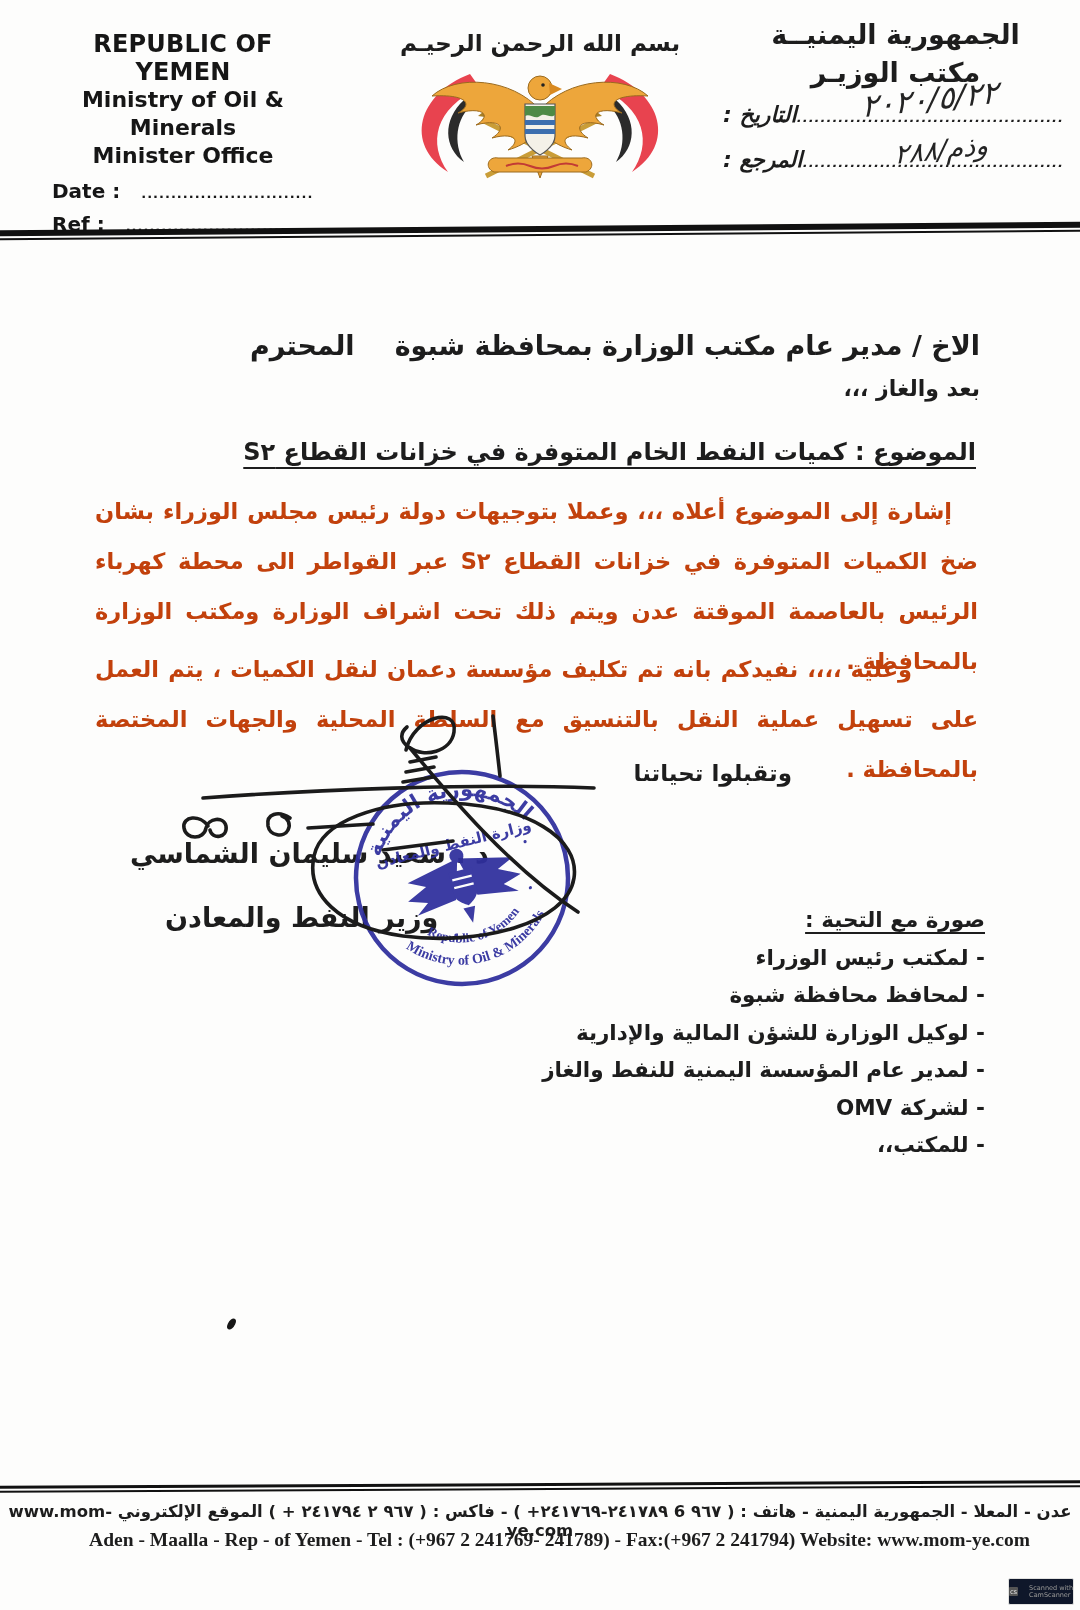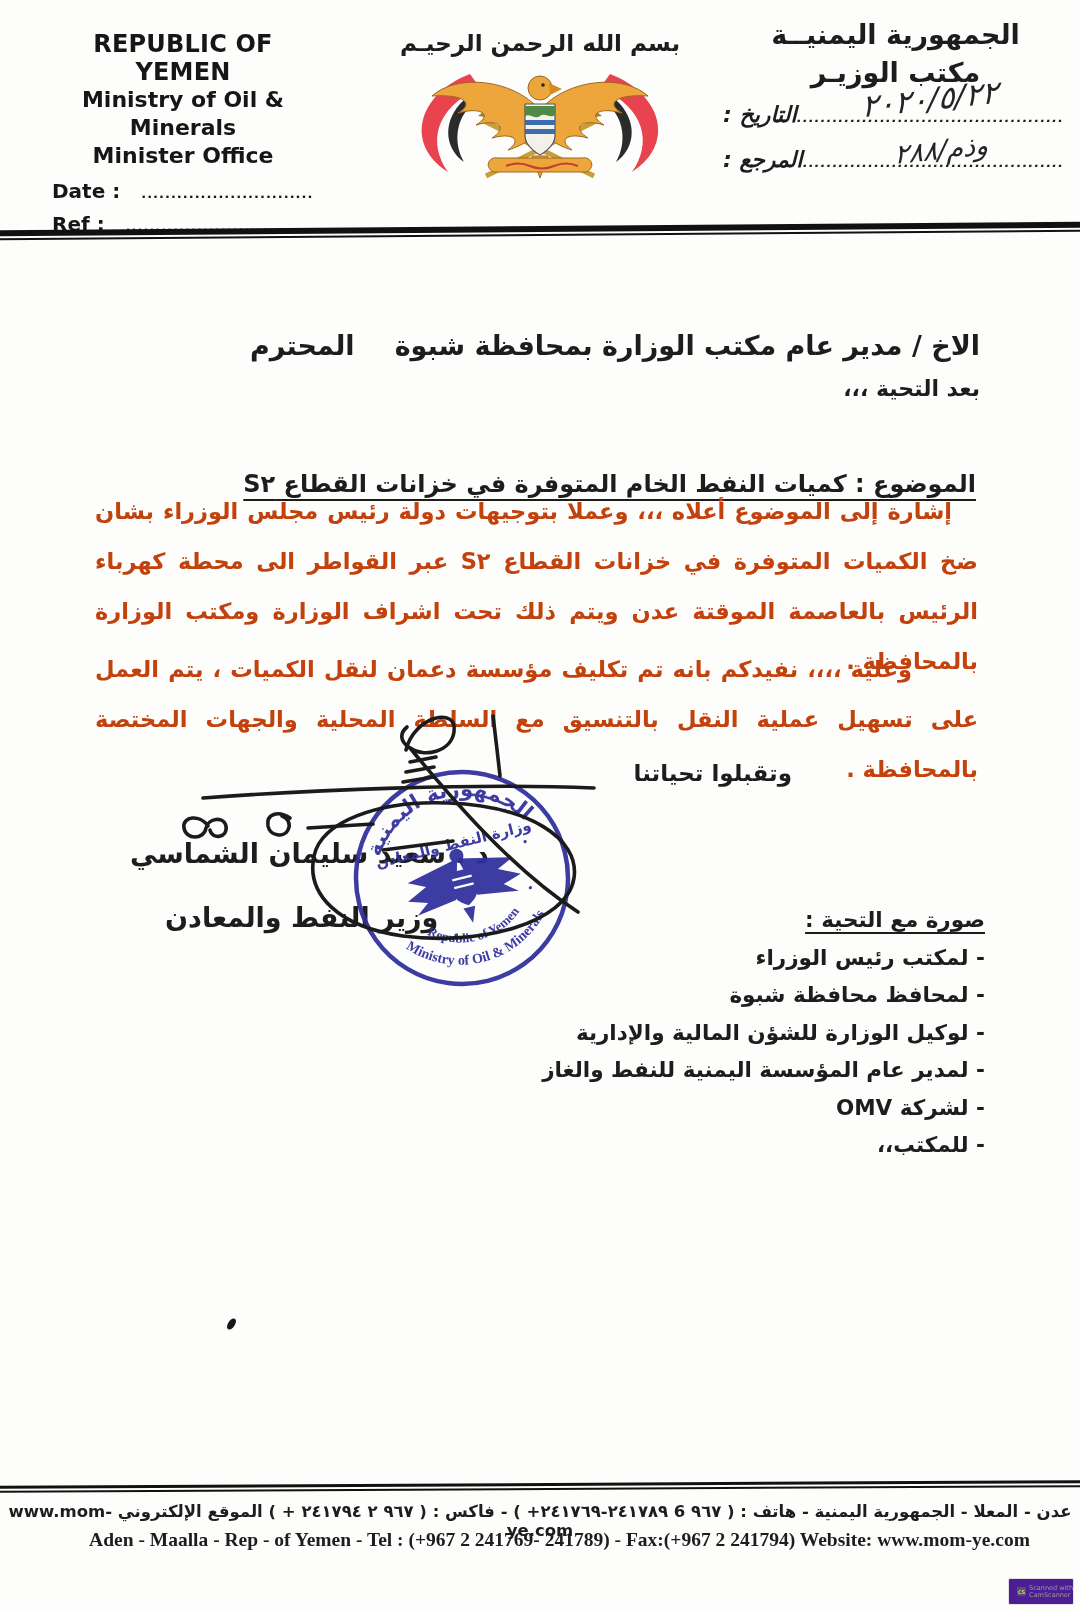--- a/index.html
+++ b/index.html
@@ -27,41 +27,41 @@
   
   .rule{left:-6px;width:1096px;}
   .rule .r1{height:6px;background:#111;}
   .rule .r2{height:2px;background:#111;margin-top:2px;}
   .rule-top{top:226px;transform:rotate(-0.45deg);}
   .rule-bot{top:1483px;transform:rotate(-0.3deg);}
   .rule-bot .r1{height:3px;}
   
   .addr-row{top:330px;left:250px;right:100px;display:flex;justify-content:space-between;direction:rtl;font-size:27px;font-weight:bold;}
   .salutation{top:376px;right:100px;font-size:22px;font-weight:bold;}
-  .subject{top:438px;right:104px;font-size:24px;font-weight:bold;text-decoration:underline;text-underline-offset:7px;text-decoration-thickness:2px;margin-top:32px;}
+  .subject{top:438px;right:104px;font-size:24px;font-weight:bold;text-decoration:underline;text-underline-offset:7px;text-decoration-thickness:2px;}
   .para{right:102px;left:95px;direction:rtl;text-align:justify;text-align-last:right;
         font-size:22.5px;line-height:50px;font-weight:bold;color:#c2410c;}
   .para1{top:486px;text-indent:26px;}
   .para2{top:644px;text-indent:66px;}
   .closing{top:760px;right:288px;font-size:23px;font-weight:bold;z-index:1;}
   .signer-name{top:838px;left:130px;font-size:27px;font-weight:bold;z-index:1;}
   .signer-title{top:902px;left:165px;font-size:27px;font-weight:bold;z-index:1;}
   .signature{left:148px;top:698px;z-index:6;}
   .stamp{left:346px;top:762px;transform:rotate(-14deg);z-index:5;opacity:.94;}
   
   .cc{top:901px;right:95px;direction:rtl;text-align:right;font-size:21.5px;font-weight:bold;line-height:37.5px;}
   .cc .head{text-decoration:underline;text-underline-offset:5px;}
   .stray{left:228px;top:1318px;width:7px;height:12px;background:#161616;border-radius:60% 40% 60% 40%;transform:rotate(24deg);}
   
   .foot-ar{top:1502px;left:0;right:0;text-align:center;font-size:16.5px;font-weight:bold;}
   .foot-en{top:1529px;left:0;right:0;text-align:center;font-size:19.5px;font-weight:bold;
            font-family:"Liberation Serif",serif;padding-left:39px;}
   
-  .badge{right:6px;bottom:5px;width:64px;height:25px;background:#4c1d95;border:1px solid #e2e2e0;
-         border-radius:2px;display:flex;align-items:center;justify-content:flex-end;gap:3px;}
+  .badge{right:6px;bottom:5px;width:64px;height:25px;background:#0f172a;border:1px solid #e2e2e0;
+         border-radius:2px;display:flex;align-items:center;justify-content:space-between;gap:3px;}
   .badge .sq{width:9px;height:9px;background:#555;color:#fff;font-size:5px;display:flex;align-items:center;justify-content:center;border-radius:1px;}
   .badge .tx{font-size:6.5px;line-height:7px;color:#9a9a98;text-align:left;}
 </style>
 </head>
 <body>
 
 <div class="page">
 
   <div class="abs eng-hdr">
     <div class="l1">REPUBLIC OF YEMEN</div>
@@ -125,21 +125,21 @@
 
   <div class="abs rule rule-top">
     <div class="r1"></div>
       <div class="r2"></div>
   </div>
 
   <div class="abs addr-row">
     <span>الاخ / مدير عام مكتب الوزارة بمحافظة شبوة</span>
     <span>المحترم</span>
   </div>
-  <div class="abs salutation rtl">بعد التحية ،،،</div>
+  <div class="abs salutation rtl">بعد والغاز ،،،</div>
 
   <div class="abs subject rtl">الموضوع : كميات النفط الخام المتوفرة في خزانات القطاع S٢</div>
 
   <div class="abs para para1">إشارة إلى الموضوع أعلاه ،،، وعملا بتوجيهات دولة رئيس مجلس الوزراء بشان ضخ الكميات المتوفرة في خزانات القطاع S٢ عبر القواطر الى محطة كهرباء الرئيس بالعاصمة الموقتة عدن  ويتم ذلك تحت اشراف الوزارة ومكتب الوزارة بالمحافظة .</div>
   <div class="abs para para2">وعلية ،،،، نفيدكم بانه تم تكليف مؤسسة دعمان لنقل الكميات ، يتم العمل على تسهيل عملية النقل بالتنسيق مع السلطة المحلية والجهات المختصة بالمحافظة .</div>
 
   <div class="abs closing rtl">وتقبلوا تحياتنا</div>
 
   <svg class="abs signature" width="540" height="280" viewBox="0 0 540 280">
     <g fill="none" stroke="#1b1b1b" stroke-width="3.6" stroke-linecap="round">

